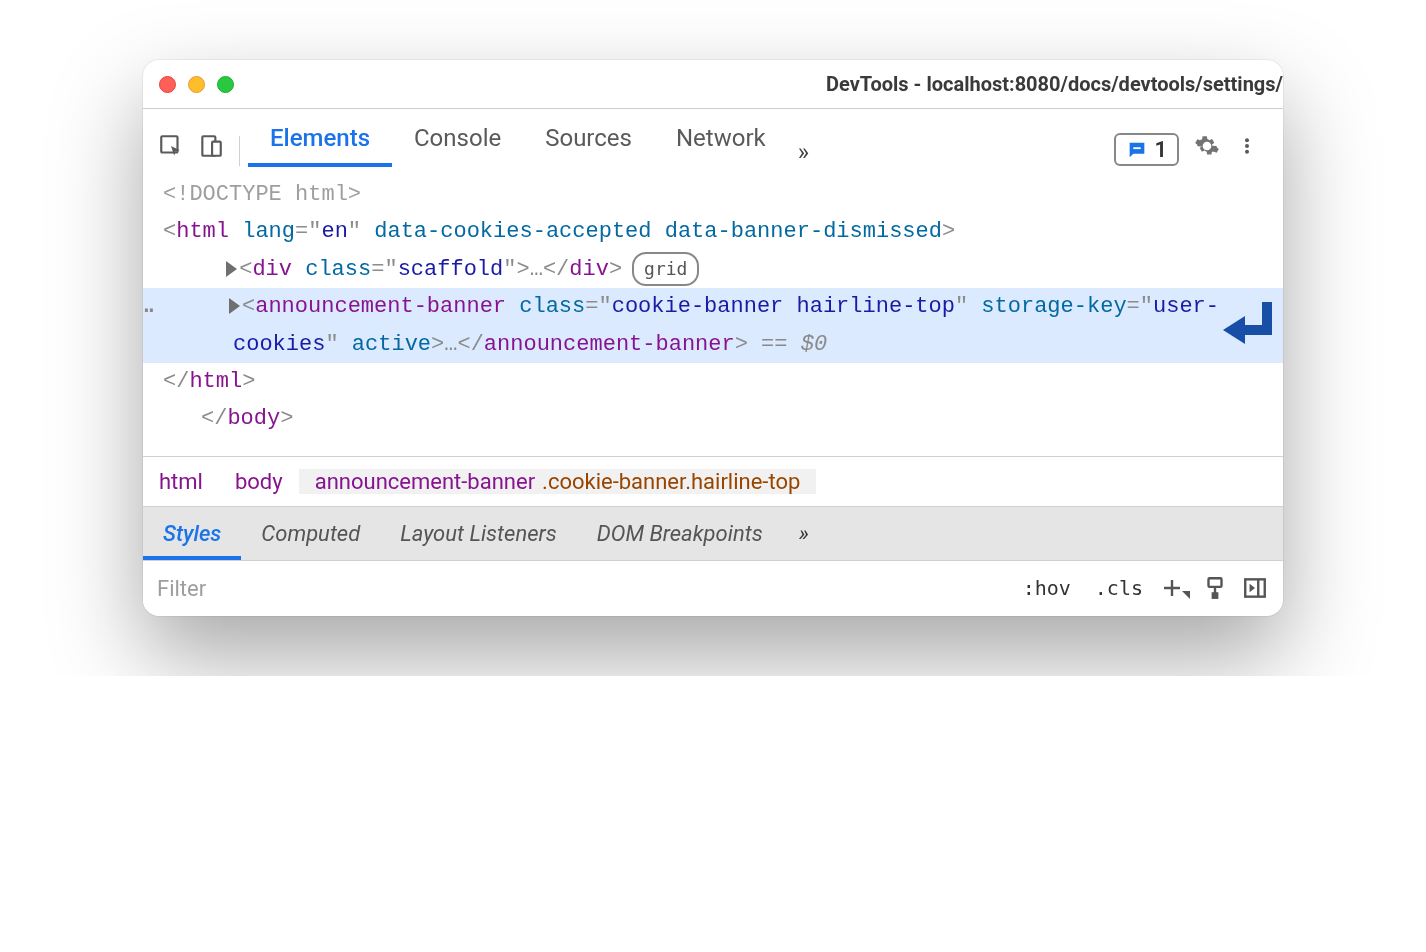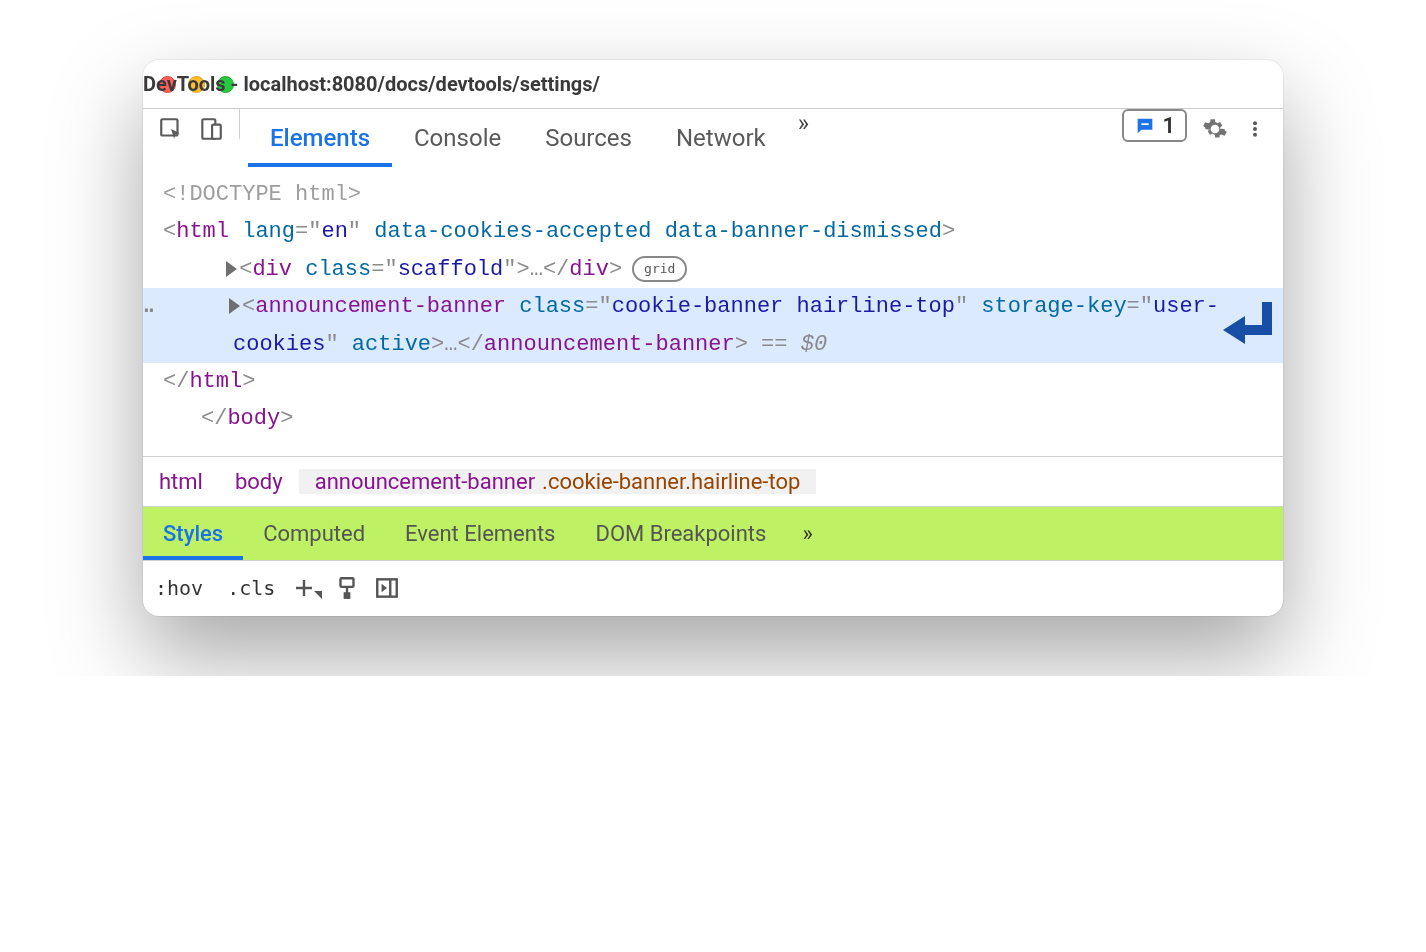--- a/index.html
+++ b/index.html
@@ -25,28 +25,28 @@
     padding: 10px 16px;
     position: relative;
     height: 48px;
   }
   .traffic-lights { display: flex; gap: 12px; }
   .light { width: 17px; height: 17px; border-radius: 50%; }
   .light.red { background: #ff5f57; border: 1px solid #e14640; }
   .light.yellow { background: #ffbd2e; border: 1px solid #dfa023; }
   .light.green { background: #28c840; border: 1px solid #1dad2c; }
   .title {
-    position: absolute; left: 0; right: 0; text-align: left;
+    position: absolute; left: 0; right: 0; text-align: right;
     font-weight: 700; font-size: 20px; color: #3a3a3a; pointer-events: none;
   }
   .toolbar {
-    display: flex; align-items: flex-start;
+    display: flex; align-items: flex-end;
     border-top: 1px solid #d0d0d0;
     height: 58px;
-    padding: 0 8px 0 8px;
+    padding: 0 16px 0 8px;
     position: relative;
   }
   .tb-iconbtn {
     width: 40px; height: 40px; display: flex; align-items: center; justify-content: center;
     color: #5a5a5a; cursor: pointer;
   }
   .tb-sep { width: 1px; height: 30px; background: #d0d0d0; margin: 0 8px; }
   .tabs-main { display: flex; align-items: stretch; height: 100%; }
   .tab-main {
     display: flex; align-items: center;
@@ -81,21 +81,21 @@
   .tok-attr   { color: #0369a1; }
   .tok-val    { color: #1a1aa6; }
   .tok-ell    { color: #888; }
   .tok-console{ color: #8a8a8a; font-style: italic; }
   .caret { display:inline-block; width: 0; height: 0; margin-right: 2px;
            vertical-align: middle; }
   .caret.right { border-top: 8px solid transparent; border-bottom: 8px solid transparent; border-left: 11px solid #6f6f6f; }
   .caret.down  { border-left: 8px solid transparent; border-right: 8px solid transparent; border-top: 11px solid #6f6f6f; }
   .grid-badge {
     display:inline-block; border:2px solid #888; color:#555; border-radius: 14px;
-    padding: 0 10px; margin-left: 10px; font-family: Menlo, monospace; font-size: 13px;
+    padding: 0 10px; margin-left: 10px; font-family: Menlo, monospace; font-size: 18px;
     vertical-align: middle;
   }
   .sel-row {
     background: #dbeafe;
     margin-left: -20px; padding-left: 20px;
     padding-right: 40px;
     position: relative;
   }
   .sel-row .line { white-space: pre-wrap; padding-left: 70px; text-indent: -70px; }
   .gutter-dots {
@@ -109,22 +109,23 @@
     display:flex; align-items:center; height: 50px;
     border-top: 1px solid #d0d0d0;
     font-size: 22px;
   }
   .crumb { padding: 0 16px; color: #881391; cursor:pointer;}
   .crumb.sel { background: #f1f1f1; }
   .crumb .cls { color: #994500; margin-left: 7px; }
   
   .subtabs {
     display:flex; align-items:center; height: 54px;
-    background: #bef264; border-top: 1px solid #d0d0d0;
+    background: #e5e5e5; border-top: 1px solid #d0d0d0;
     font-size: 22px;
+    font-style: italic;
   }
   .subtab { padding: 0 20px; color: #555; cursor:pointer; height:100%; display:flex; align-items:center; position:relative;}
   .subtab.active { color: #1a73e8; font-weight:500;}
   .subtab.active::after { content:""; position:absolute; left:0; right:0; bottom:0; height:4px; background:#1a73e8;}
   .subtab-chevron { padding: 0 16px; font-size:22px; color:#333; cursor:pointer;}
   
   .filter-row {
     display:flex; align-items:center; height: 56px;
     border-top: 1px solid #d0d0d0;
     padding: 0 8px 0 0;
@@ -219,26 +220,27 @@
 
   <div class="crumbs">
     <div class="crumb">html</div>
     <div class="crumb">body</div>
     <div class="crumb sel"><span>announcement-banner</span><span class="cls">.cookie-banner.hairline-top</span></div>
   </div>
 
   <div class="subtabs">
     <div class="subtab active">Styles</div>
     <div class="subtab">Computed</div>
-    <div class="subtab">Event Elements</div>
+    <div class="subtab">Layout Listeners</div>
     <div class="subtab">DOM Breakpoints</div>
     <div class="subtab-chevron">»</div>
   </div>
 
   <div class="filter-row">
+    <input class="filter-input" placeholder="Filter" style="">
     <div class="fbtn">:hov</div>
     <div class="fbtn">.cls</div>
     <div class="ficon">
       <svg width="24" height="24" viewBox="0 0 24 24" stroke="currentColor" stroke-width="2.4">
           <path d="M12 4v16M4 12h16"></path>
         </svg>
       <svg width="8" height="8" viewBox="0 0 8 8" style="margin-left:-2px;margin-top:14px" fill="currentColor">
           <path d="M0 0 L8 0 L8 8 Z"></path>
         </svg>
     </div>

